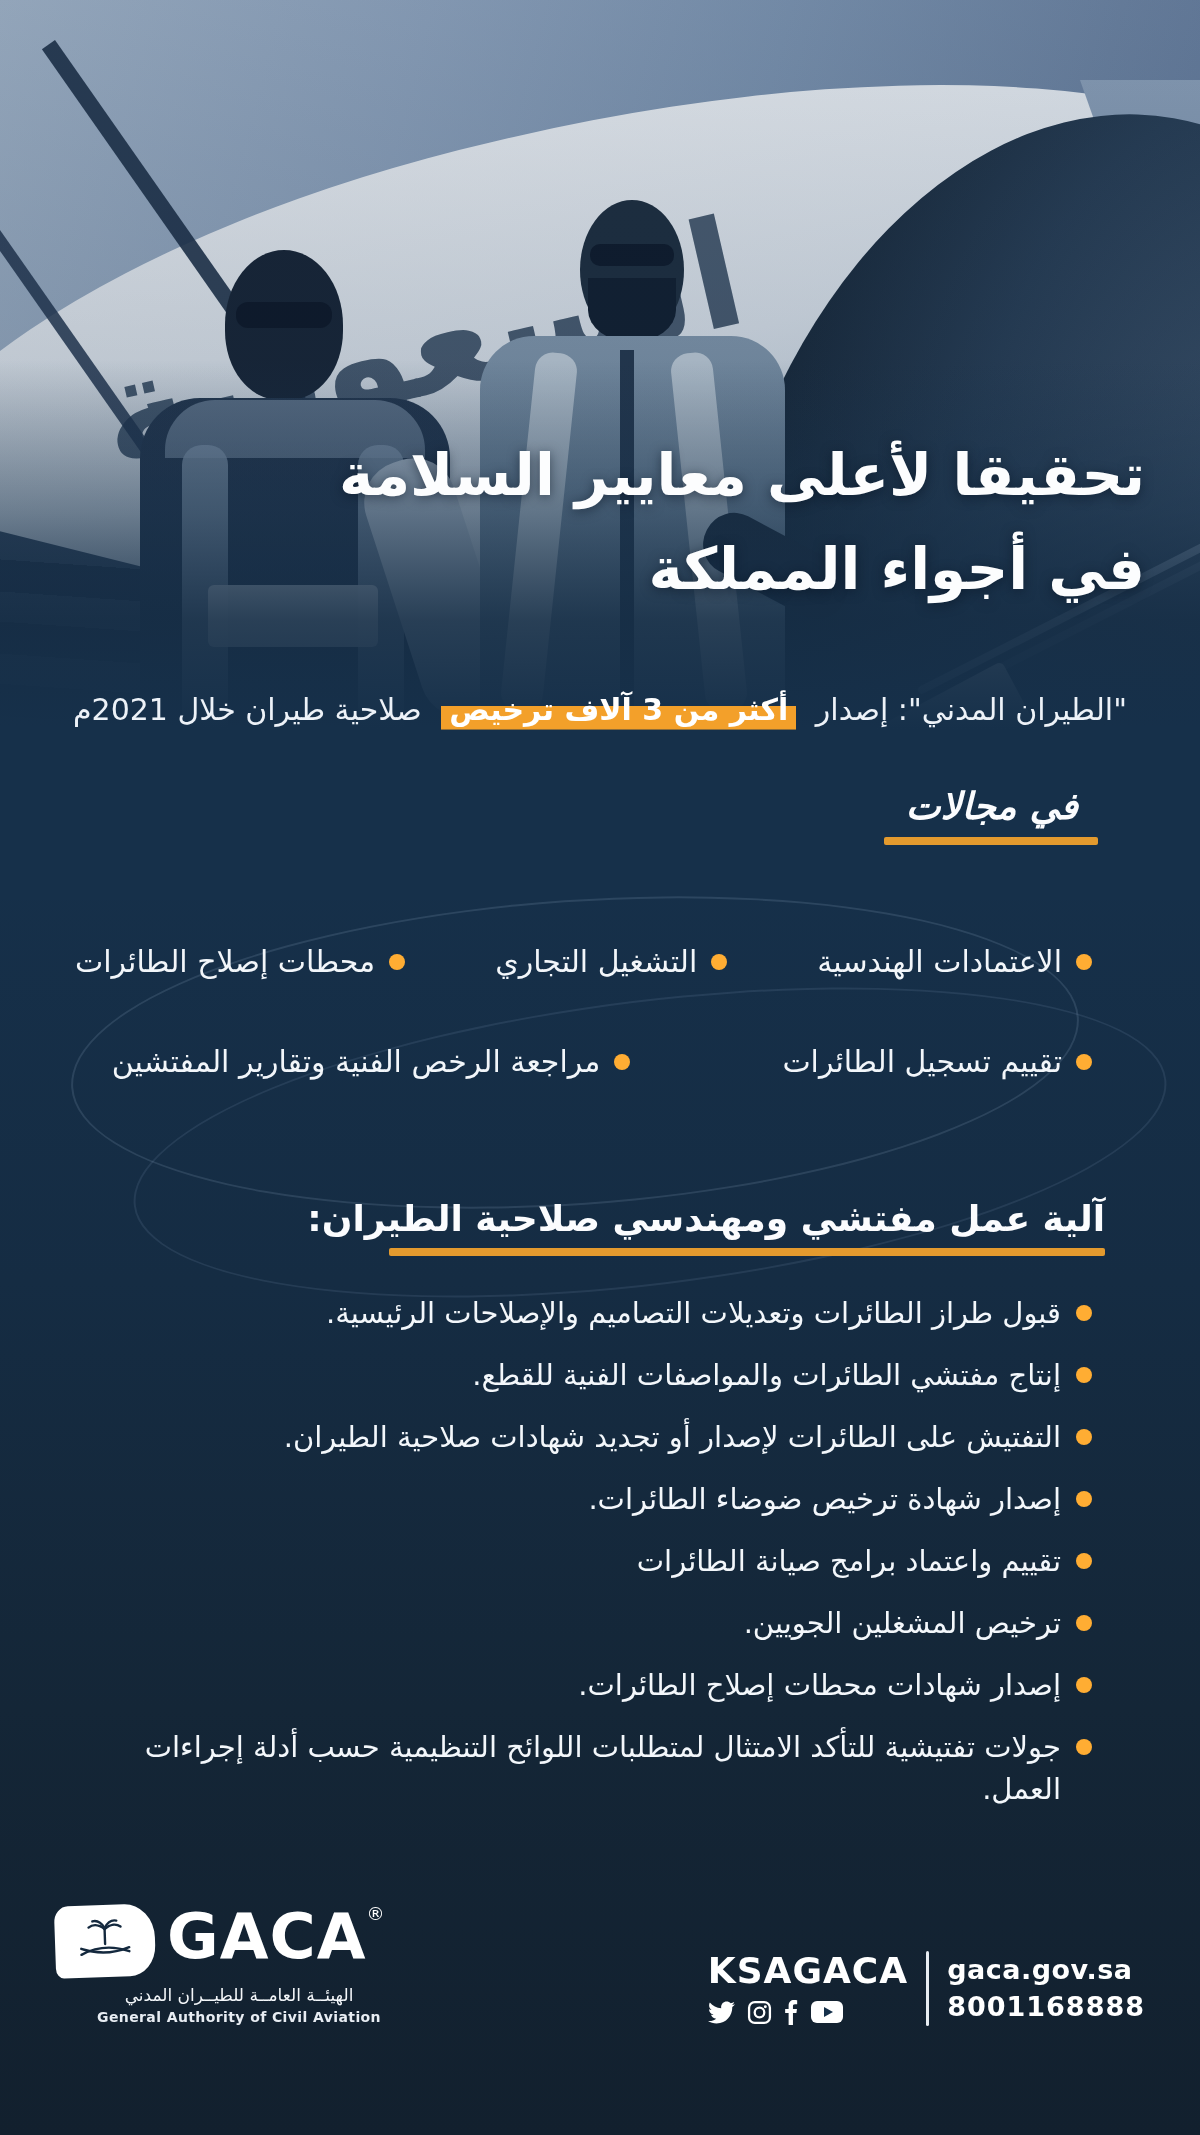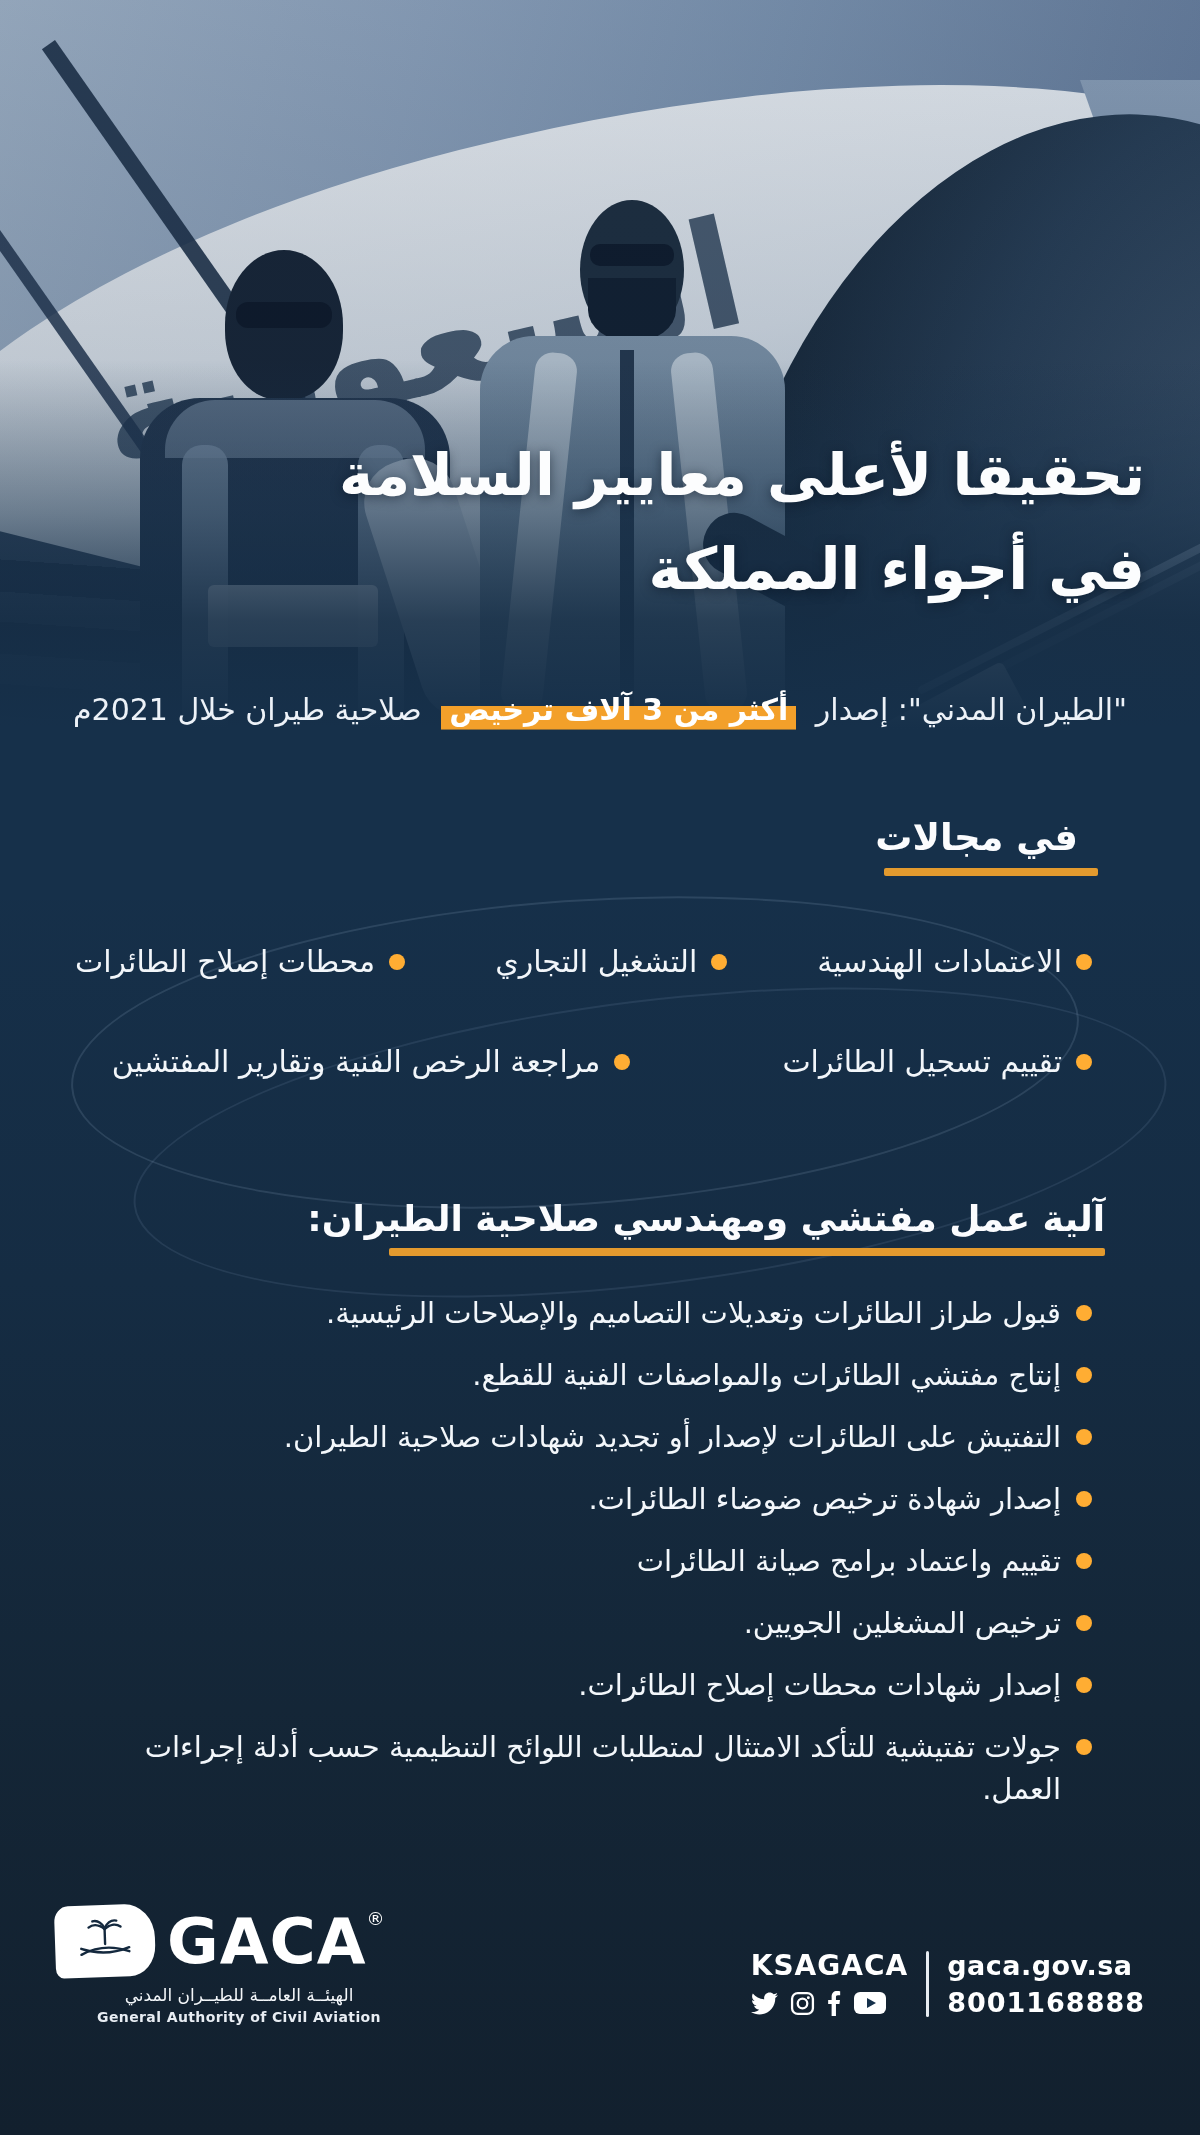--- a/index.html
+++ b/index.html
@@ -59,50 +59,50 @@
   .swirl1{position:absolute;left:70px;top:900px;width:1010px;height:305px;border:2px solid rgba(160,185,210,.16);border-radius:50%;transform:rotate(-4deg);z-index:1;}
   .swirl2{position:absolute;left:130px;top:1000px;width:1040px;height:285px;border:2px solid rgba(160,185,210,.12);border-radius:50%;transform:rotate(-7deg);z-index:1;}
   
   .content{position:absolute;inset:0;z-index:2;}
   .headline{position:absolute;top:446px;right:55px;direction:rtl;text-align:right;font-weight:700;font-size:58px;line-height:1;
     color:#fcfdfe;text-shadow:0 2px 12px rgba(8,18,32,.55);}
   .headline .l2{margin-top:36px;}
   .subtitle{position:absolute;top:692px;left:0;width:1200px;text-align:center;direction:rtl;font-size:30px;color:#edf2f8;}
   .subtitle .hl{font-weight:700;margin:0 10px;padding:0 8px 3px 8px;color:#fff;
     background:linear-gradient(#f3a02a,#f3a02a) no-repeat left bottom/100% 62%;}
-  .sec-domains{position:absolute;top:816px;right:102px;direction:rtl;}
+  .sec-domains{position:absolute;top:785px;right:102px;direction:rtl;font-style:italic;}
   .sec-title{margin:0;font-size:38px;font-weight:700;color:#fbfcfe;}
   .sec-domains .sec-title{padding-right:20px;font-size:37px;}
   .underbar{height:8px;background:#e39a2e;border-radius:2px;margin-top:9px;}
   .bar-domains{width:214px;}
   .bullet{width:16px;height:16px;border-radius:50%;background:#ffad33;flex:0 0 auto;}
   .drow{position:absolute;direction:rtl;display:flex;align-items:center;}
   .drow1{top:944px;right:108px;gap:90px;}
   .drow2{top:1044px;right:108px;gap:152px;}
   .ditem{display:flex;align-items:center;gap:14px;font-size:30px;color:#f2f6fa;white-space:nowrap;}
   .sec-mech{position:absolute;top:1198px;right:95px;direction:rtl;}
   .sec-mech .sec-title{font-size:36px;text-align:right;}
   .bar-mech{width:716px;}
   .mech-list{position:absolute;top:1292px;right:108px;width:990px;direction:rtl;list-style:none;margin:0;padding:0;}
   .mech-list li{display:flex;gap:15px;font-size:29px;line-height:42px;color:#f3f7fb;margin-bottom:20px;max-width:975px;}
   .mech-list .bullet{margin-top:13px;}
   
   .footer{position:absolute;top:1905px;left:55px;width:1090px;display:flex;justify-content:space-between;align-items:flex-start;z-index:2;}
   .logo-block{display:flex;flex-direction:column;}
-  .logo-row{display:flex;align-items:center;gap:12px;}
+  .logo-row{display:flex;gap:12px;}
   .flag{width:100px;height:72px;background:#fff;border-radius:14px 30px 26px 8px/16px 34px 30px 10px;transform:rotate(-2deg);
     display:flex;align-items:center;justify-content:center;}
   .gaca-word{font-size:63px;font-weight:700;letter-spacing:1px;color:#fff;line-height:1;}
   .gaca-word sup{font-size:18px;vertical-align:38px;font-weight:400;}
   .logo-sub{width:368px;text-align:center;margin-top:8px;}
   .logo-ar{font-size:17px;color:#f4f7fa;}
   .logo-en{font-size:14px;letter-spacing:.4px;color:#e8edf3;margin-top:4px;font-weight:600;}
   .contact{display:flex;gap:18px;margin-top:46px;align-items:stretch;}
   .social-col{display:flex;flex-direction:column;align-items:flex-start;}
-  .handle{font-size:28px;font-weight:700;letter-spacing:1px;color:#fff;line-height:1.1;}
+  .handle{font-size:36px;font-weight:700;letter-spacing:1px;color:#fff;line-height:1.1;}
   .icons{display:flex;gap:12px;margin-top:8px;align-items:center;}
   .icons .ic{display:inline-flex;cursor:pointer;}
   .vdiv{width:3px;background:#e8edf2;border-radius:2px;}
   .reach-col{display:flex;flex-direction:column;justify-content:center;}
   .site{font-size:27px;font-weight:700;letter-spacing:.5px;color:#fff;line-height:1.1;}
   .phone{font-size:27px;font-weight:700;letter-spacing:1px;color:#fff;margin-top:7px;line-height:1.1;}
 </style>
 </head>
 <body>
 

